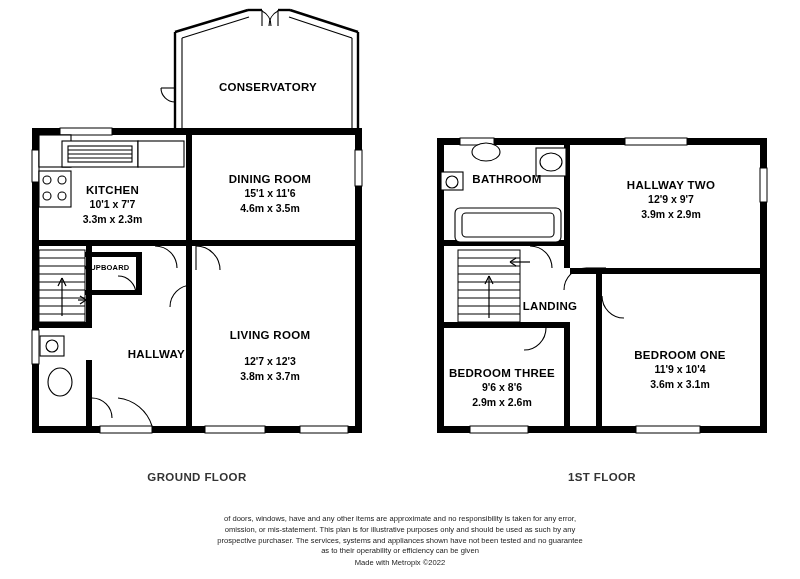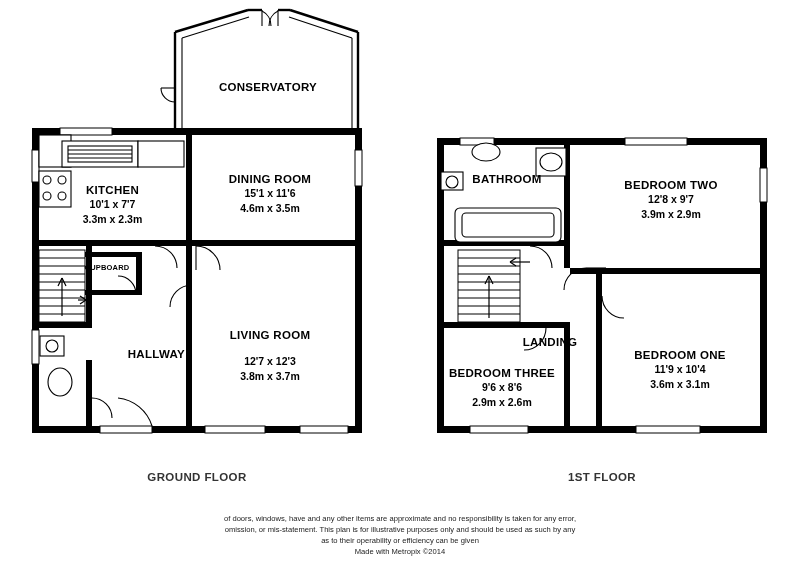--- a/index.html
+++ b/index.html
@@ -263,35 +263,36 @@
 <div class="label room-name" style="left:205px; top:328px; width:130px;">LIVING ROOM</div>
 <div class="label room-dims" style="left:205px; top:355px; width:130px;">12'7 x 12'3</div>
 <div class="label room-dims" style="left:205px; top:370px; width:130px;">3.8m x 3.7m</div>
 
 <div class="label room-name" style="left:85px; top:347px; width:100px;text-align:right;">HALLWAY</div>
 
 <div class="label small-label" style="left:76px; top:263px; width:62px;">CUPBOARD</div>
 
 <div class="label room-name" style="left:452px; top:172px; width:110px;">BATHROOM</div>
 
-<div class="label room-name" style="left:606px; top:178px; width:130px;">BEDROOM TWO</div>
-<div class="label room-dims" style="left:606px; top:193px; width:130px;">12'8 x 9'7</div>
+<div class="label room-name" style="left:606px; top:178px; width:130px;">HALLWAY TWO</div>
+<div class="label room-dims" style="left:606px; top:193px; width:130px;">12'9 x 9'7</div>
 <div class="label room-dims" style="left:606px; top:208px; width:130px;">3.9m x 2.9m</div>
 
-<div class="label room-name" style="left:495px; top:299px; width:110px;margin-top:36px;">LANDING</div>
+<div class="label room-name" style="left:495px; top:299px; width:110px;">LANDING</div>
 
 <div class="label room-name" style="left:615px; top:348px; width:130px;">BEDROOM ONE</div>
 <div class="label room-dims" style="left:615px; top:363px; width:130px;">11'9 x 10'4</div>
 <div class="label room-dims" style="left:615px; top:378px; width:130px;">3.6m x 3.1m</div>
 
 <div class="label room-name" style="left:437px; top:366px; width:130px;">BEDROOM THREE</div>
 <div class="label room-dims" style="left:437px; top:381px; width:130px;">9'6 x 8'6</div>
 <div class="label room-dims" style="left:437px; top:396px; width:130px;">2.9m x 2.6m</div>
 
 <div class="label floor-label" style="left:132px; top:470px; width:130px;">GROUND FLOOR</div>
 <div class="label floor-label" style="left:537px; top:470px; width:130px;">1ST FLOOR</div>
 
 <div class="disclaimer">
   <div>of doors, windows, have and any other items are approximate and no responsibility is taken for any error,</div>
   <div>omission, or mis-statement. This plan is for illustrative purposes only and should be used as such by any</div>
+  <div>prospective purchaser. The services, systems and appliances shown have not been tested and no guarantee</div>
   <div>as to their operability or efficiency can be given</div>
-  <div class="credit">Made with Metropix ©2014</div>
+  <div class="credit">Made with Metropix ©2022</div>
 </div>
 
 </body></html>

